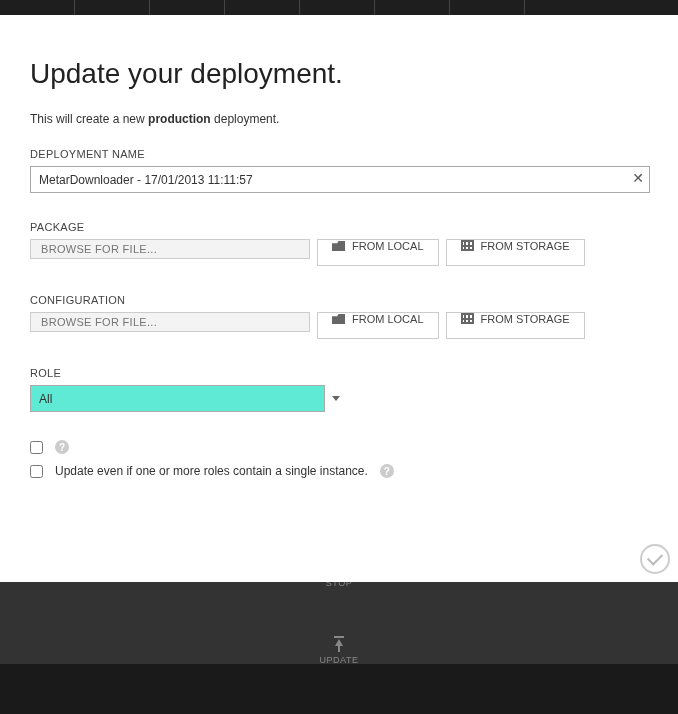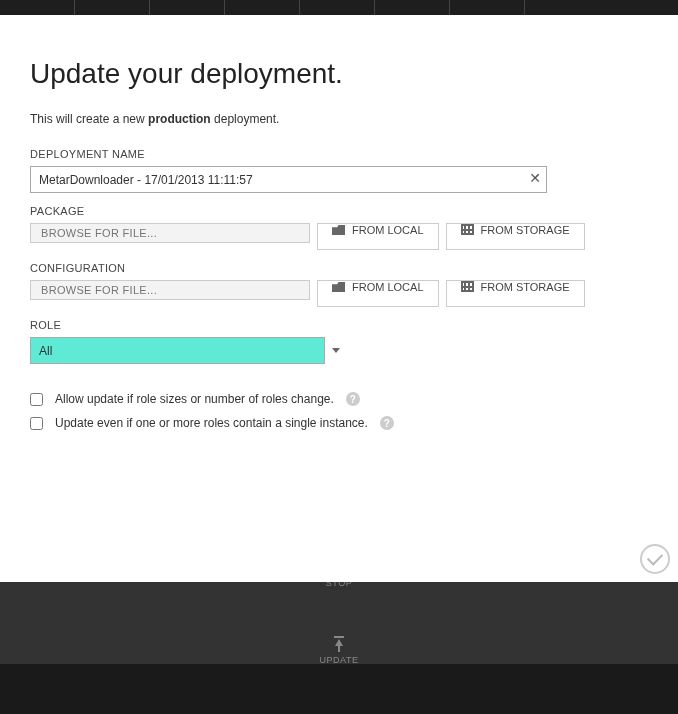--- a/index.html
+++ b/index.html
@@ -4,23 +4,23 @@
 <style>
 * { box-sizing: border-box; margin: 0; padding: 0; }
 body { font-family: "Segoe UI", Arial, sans-serif; background: #2a2a2a; width: 678px; height: 714px; overflow: hidden; position: relative; }
 .bg-top { position: absolute; top: 0; left: 0; right: 0; height: 30px; background: #1e1e1e; display: flex; }
 .bg-top .tab-sep { width: 75px; height: 30px; border-right: 1px solid #444; }
 .bg-mid { position: absolute; top: 30px; left: 0; right: 0; bottom: 50px; background: #333; }
 .dialog { position: absolute; top: 15px; left: 0; right: 0; bottom: 132px; background: #fff; padding: 25px 30px; z-index: 10; }
 .dialog h1 { font-weight: 300; font-size: 28px; color: #222; margin-bottom: 22px; margin-top: 18px; }
 .dialog p.subtext { font-size: 12px; color: #333; margin-bottom: 22px; }
 .dialog p.subtext strong { font-weight: 700; }
-.field-group { margin-bottom: 12px; }
+.field-group { margin-bottom: 28px; }
 .field-label { font-size: 11px; color: #444; letter-spacing: 0.3px; margin-bottom: 6px; display: block; }
-.text-input-wrap { position: relative; width: 517px; }
+.text-input-wrap { position: relative; width: 620px; }
 .text-input { width: 100%; height: 27px; padding: 4px 30px 4px 8px; border: 1px solid #aaa; font-size: 12px; color: #333; }
 .clear-x { position: absolute; right: 6px; top: 4px; font-size: 14px; color: #555; cursor: pointer; }
 .file-row { display: flex; gap: 7px; }
 .browse-input { width: 280px; height: 20px; padding: 6px 10px; border: 1px solid #ccc; background: #f3f3f3; font-size: 11px; color: #888; letter-spacing: 0.3px; }
 .src-btn { height: 27px; border: 1px solid #ccc; background: #fff; padding: 0 14px; font-size: 11px; color: #444; display: inline-flex; align-items: flex-start; gap: 7px; cursor: pointer; }
 .src-btn .mini-icon { width: 13px; height: 11px; position: relative; }
 .icon-local { background: #666; clip-path: polygon(0 30%, 40% 30%, 50% 10%, 100% 10%, 100% 100%, 0 100%); }
 .icon-storage { border: 1px solid #666; display: grid; grid-template-columns: 1fr 1fr 1fr; grid-template-rows: 1fr 1fr; }
 .icon-storage div { border: 0.5px solid #666; }
 .role-select { width: 295px; height: 27px; border: 1px solid #aaa; padding: 4px 8px; font-size: 12px; color: #333; background: #5eead4; appearance: none; position: relative; }
@@ -120,21 +120,20 @@
     <label class="field-label">ROLE</label>
     <div class="role-wrap">
       <select class="role-select">
         <option>All</option>
       </select>
     </div>
   </div>
 
   <div class="check-row" style="margin-top:28px;">
     <input type="checkbox" style="">
-    <span>Allow update if role sizes or number of roles change.</span>
     <span class="help-icon">?</span>
   </div>
   <div class="check-row" style="margin-top:10px;">
     <input type="checkbox" style="">
     <span>Update even if one or more roles contain a single instance.</span>
     <span class="help-icon">?</span>
   </div>
 
   <div class="confirm-circle"></div>
 </div>

